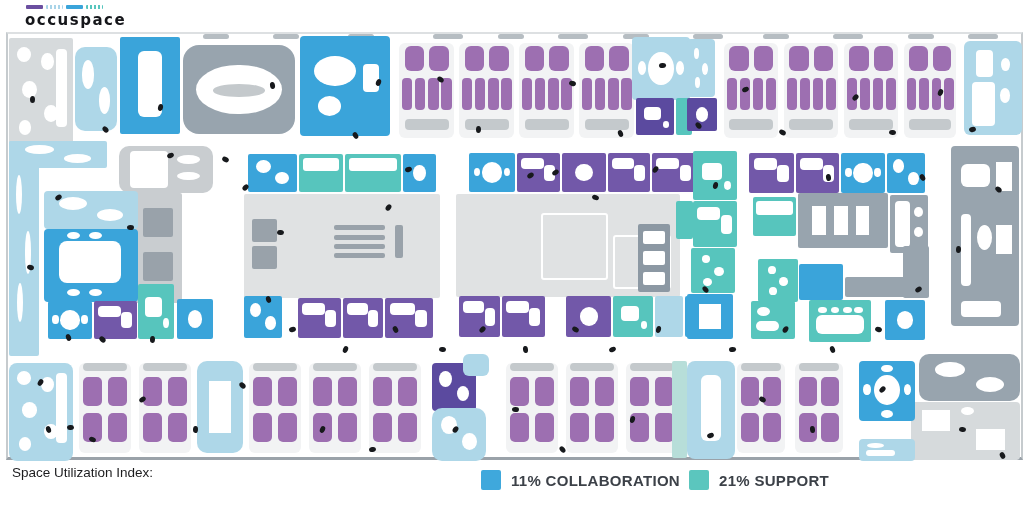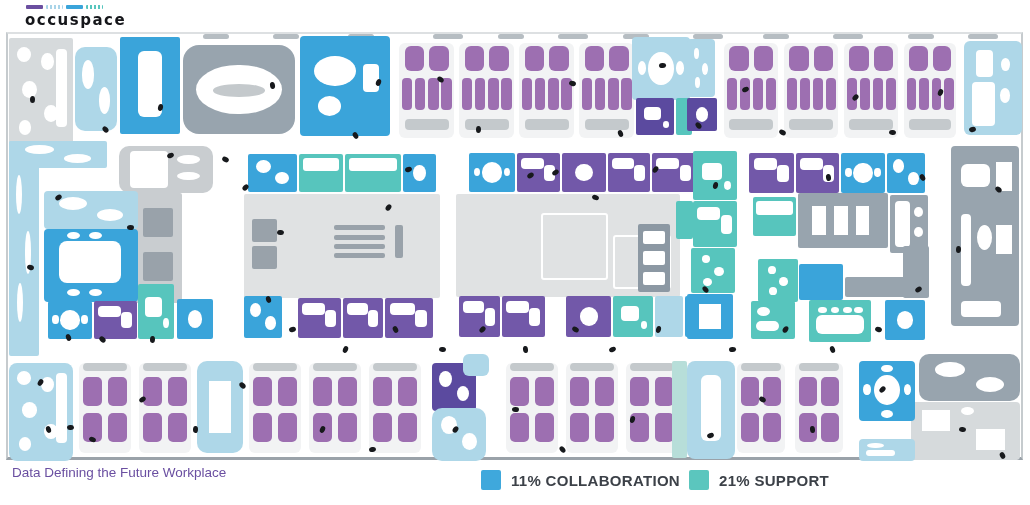--- a/index.html
+++ b/index.html
@@ -561,21 +561,21 @@
     <div class="dot" style="left: 142px; top: 302px; background: rgb(23, 25, 28); transform: rotate(4deg);"></div>
     <div class="dot" style="left: 545px; top: 135px; background: rgb(23, 25, 28); transform: rotate(57deg);"></div>
     <div class="dot" style="left: 585px; top: 160px; background: rgb(23, 25, 28); transform: rotate(110deg);"></div>
     <div class="dot" style="left: 258px; top: 262px; background: rgb(23, 25, 28); transform: rotate(163deg);"></div>
     <div class="dot" style="left: 378px; top: 170px; background: rgb(23, 25, 28); transform: rotate(36deg);"></div>
     <div class="dot" style="left: 120px; top: 190px; background: rgb(23, 25, 28); transform: rotate(89deg);"></div>
   </div>
 
 <footer>
   <div class="caption">
-    <div class="cap-sub">Data Defining the Future Workplace</div>
+    <div class="cap-title">Space Utilization Index:</div>
   </div>
   <div class="legend-item li-1">
     <span class="swatch" style="background: rgb(63, 168, 220);"></span>
     <span>11% COLLABORATION</span>
   </div>
   <div class="legend-item li-2">
     <span class="swatch" style="background: rgb(91, 198, 190);"></span>
     <span>21% SUPPORT</span>
   </div>
 </footer>

